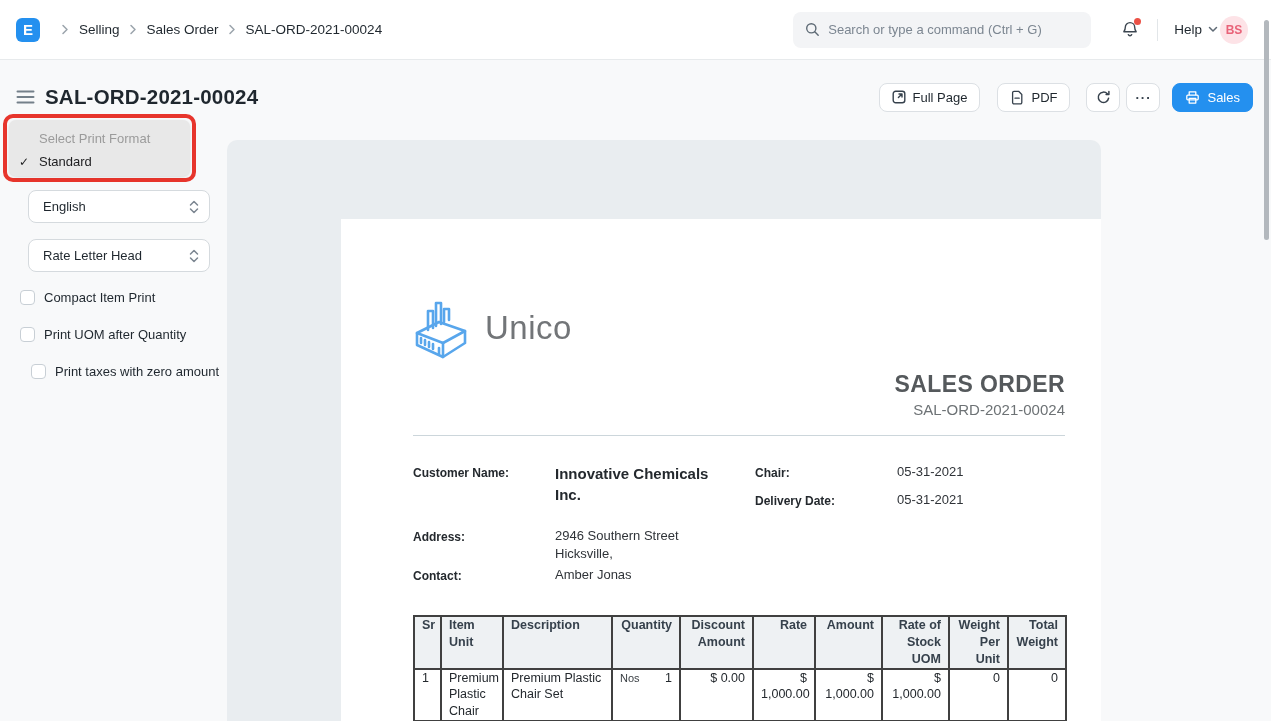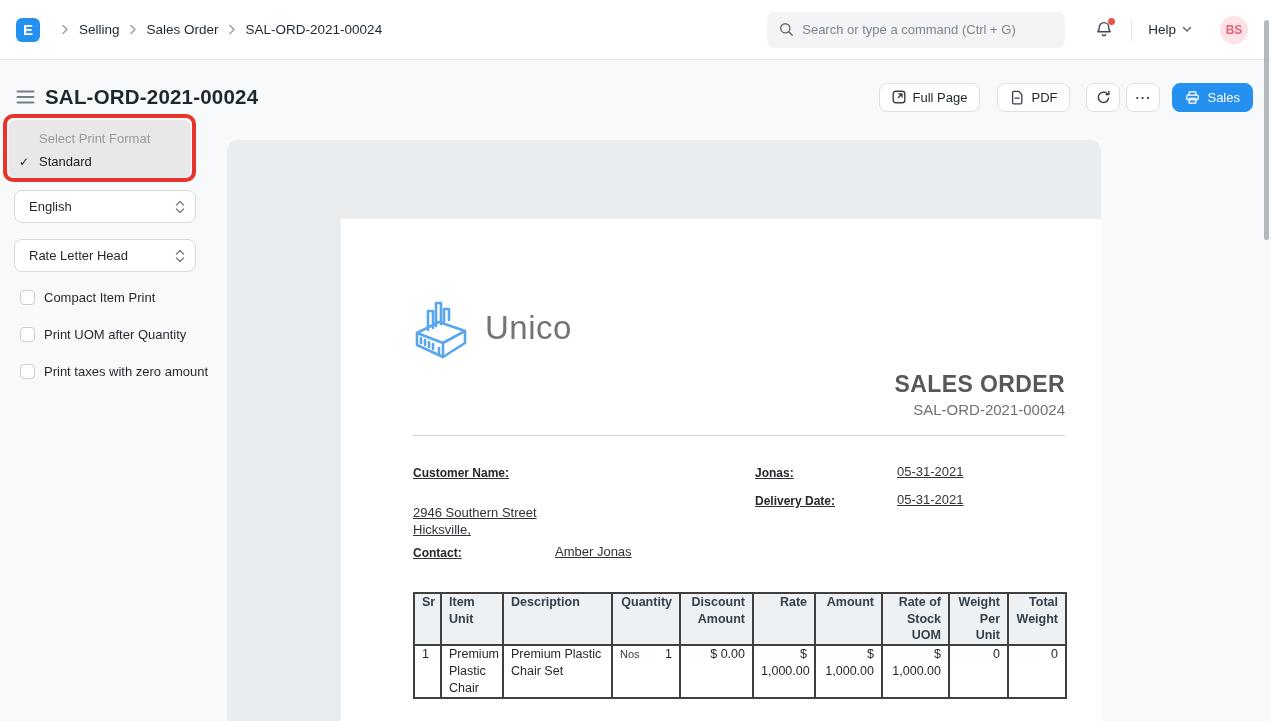--- a/index.html
+++ b/index.html
@@ -37,21 +37,21 @@
   .searchbar input::placeholder { color:#7c8691; }
   .bellwrap { position:relative; margin-left:30px; cursor:pointer; display:flex; }
   .bell-dot {
     position:absolute; top:-2px; right:-2px; width:7px; height:7px;
     border-radius:50%; background:#eb5146;
   }
   .nav-divider { width:1px; height:22px; background:#e2e6e9; margin-left:18px; }
   .help { display:flex; align-items:center; margin-left:16px; font-size:13.5px; cursor:pointer; }
   .help svg { margin-left:6px; }
   .avatar {
-    width:28px; height:28px; border-radius:50%; margin-left:28px;
+    width:28px; height:28px; border-radius:50%; margin-left:2px;
     background:#fde3e7; color:#e96379; font-size:12px; font-weight:700;
     display:flex; align-items:center; justify-content:center; cursor:pointer;
   }
   
   .title-row {
     position:absolute; top:76px; left:16px; right:18px; height:42px;
     display:flex; align-items:center; z-index:5;
   }
   .menu-toggle { display:flex; cursor:pointer; }
   .page-title { font-size:20.5px; font-weight:700; color:#1f272e; margin-left:10px; letter-spacing:.2px; }
@@ -77,32 +77,32 @@
   }
   .dropdown-menu {
     width:100%; height:100%; background:#e8e8e8; border-radius:7px;
     padding:7px 0; box-shadow:0 1px 3px rgba(0,0,0,.12);
   }
   .dd-item { font-size:13px; height:23px; display:flex; align-items:center; cursor:pointer; }
   .dd-item.placeholder { color:#9b9b9b; padding-left:30px; }
   .dd-item.selected { color:#1d1d1f; }
   .dd-check { width:30px; text-align:center; font-size:12px; color:#1d1d1f; }
   .select {
-    position:absolute; left:14px; width:182px; height:33px; background:#fff;
+    position:absolute; left:28px; width:182px; height:33px; background:#fff;
     border:1px solid #d5dade; border-radius:8px; display:flex; align-items:center;
     justify-content:space-between; padding:0 10px 0 14px; font-size:13px;
     color:#1f272e; cursor:pointer;
   }
   .sel-language { top:80px; }
   .sel-letterhead { top:129px; }
   .check-row {
     position:absolute; left:20px; display:flex; align-items:center;
     font-size:13px; color:#1f272e; cursor:pointer; white-space:nowrap;
   }
-  .cr1 { top:180px; } .cr2 { top:217px; } .cr3 { top:254px; }
+  .cr1 { top:180px; } .cr2 { top:217px; } .cr3 { top:254px;margin-left:11px; }
   .cbox {
     width:15px; height:15px; border:1px solid #c8cfd5; border-radius:4px;
     background:#fff; margin-right:9px; flex:0 0 auto;
   }
   
   .preview-area {
     position:absolute; left:227px; top:140px; width:874px; height:581px;
     background:#e9edf0; border-radius:10px 10px 0 0; overflow:hidden;
   }
   .print-page {
@@ -113,21 +113,21 @@
   .lh-name { font-size:33px; color:#727578; margin-left:16px; letter-spacing:.5px; }
   .doc-title {
     text-align:right; font-size:23px; font-weight:700; color:#55595c;
     margin-top:12px; letter-spacing:.4px;
   }
   .doc-sub { text-align:right; font-size:15px; color:#6d7275; margin-top:3px; }
   .doc-hr { border:none; border-top:1px solid #ccd6db; margin-top:17px; }
   .fields { margin-top:27px; display:flex; font-size:13px; color:#2f3338; }
   .fcol-left { width:342px; }
   .fcol-right { flex:1; }
-  .frow { display:flex;text-decoration:underline; }
+  .frow { display:flex; }
   .flabel { width:142px; font-weight:700; font-size:12px; color:#24292e; padding-top:2px; line-height:1.4; }
   .fvalue { line-height:1.35; }
   .v-customer { width:155px; font-weight:700; font-size:15px; color:#24292e; line-height:1.4; }
   .row-address { margin-top:22px; }
   .v-address { width:130px; }
   .row-contact { margin-top:4px; }
   .row-delivery { margin-top:9px; }
   
   .items-table {
     margin-top:30px; width:652px; border-collapse:collapse; table-layout:fixed;
@@ -315,32 +315,34 @@
     </div>
 
     <div class="doc-title">SALES ORDER</div>
     <div class="doc-sub">SAL-ORD-2021-00024</div>
     <hr class="doc-hr">
 
     <div class="fields">
       <div class="fcol-left">
         <div class="frow">
           <span class="flabel">Customer Name:</span>
+          <span class="fvalue v-customer">Innovative Chemicals Inc.</span>
         </div>
         <div class="frow row-address">
+          <span class="flabel">Address:</span>
           <span class="fvalue v-address">2946 Southern Street Hicksville,</span>
         </div>
         <div class="frow row-contact">
           <span class="flabel">Contact:</span>
           <span class="fvalue">Amber Jonas</span>
         </div>
       </div>
       <div class="fcol-right">
         <div class="frow">
-          <span class="flabel">Jonas:</span>
+          <span class="flabel">Chair:</span>
           <span class="fvalue">05-31-2021</span>
         </div>
         <div class="frow row-delivery">
           <span class="flabel">Delivery Date:</span>
           <span class="fvalue">05-31-2021</span>
         </div>
       </div>
     </div>
 
     <table class="items-table">

